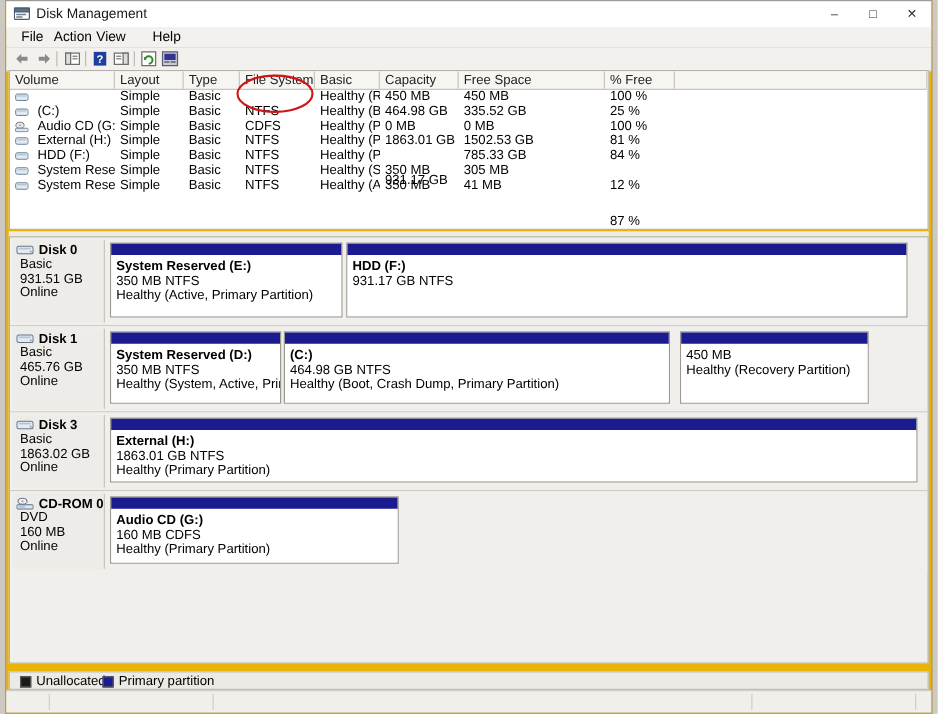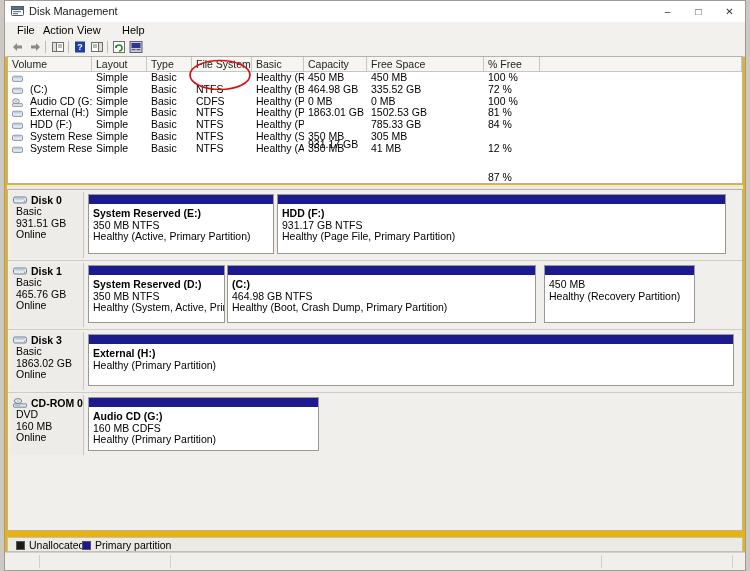--- a/index.html
+++ b/index.html
@@ -204,21 +204,21 @@
                 <rect x="0.5" y="2.2" width="10" height="5.2" rx="1.4" fill="#dfe9f2" stroke="#6f8296" stroke-width="0.8"></rect>
                 <rect x="1.6" y="3.2" width="7.6" height="1.1" fill="#b6c6d6"></rect>
               </svg></span>
             <div class="vc" style="left: 18px; width: 66px;">(C:)</div>
             <div class="vc" style="left: 84px; width: 55px;">Simple</div>
             <div class="vc" style="left: 139px; width: 45px;">Basic</div>
             <div class="vc" style="left: 184px; width: 60px;">NTFS</div>
             <div class="vc" style="left: 244px; width: 52px;">Healthy (B...</div>
             <div class="vc" style="left: 296px; width: 63px;">464.98 GB</div>
             <div class="vc" style="left: 359px; width: 117px;">335.52 GB</div>
-            <div class="vc" style="left: 476px; width: 56px;">72 %</div>
+            <div class="vc" style="left: 476px; width: 56px;">25 %</div>
           </div>
           <div class="vrow" style="top: 24.6px;">
             <span class="vicon"><svg width="11" height="9" viewBox="0 0 11 9">
                 <ellipse cx="4" cy="3.2" rx="3.3" ry="2.4" fill="#e9e9ee" stroke="#6a6a78" stroke-width="0.7"></ellipse>
                 <ellipse cx="4" cy="3.2" rx="0.8" ry="0.6" fill="#8e8e9c"></ellipse>
                 <rect x="0.5" y="5.6" width="10" height="2.8" rx="0.6" fill="#dfe6ee" stroke="#6a7a8a" stroke-width="0.7"></rect>
               </svg></span>
             <div class="vc" style="left: 18px; width: 66px;">Audio CD (G:)</div>
             <div class="vc" style="left: 84px; width: 55px;">Simple</div>
             <div class="vc" style="left: 139px; width: 45px;">Basic</div>
@@ -312,21 +312,20 @@
               <div class="part-title">System Reserved  (E:)</div>
               <div class="part-line">350 MB NTFS</div>
               <div class="part-line">Healthy (Active, Primary Partition)</div>
             </div>
           </div>
           <div class="part" style="left: 269px; width: 449px; height: 60px;">
             <div class="part-bar" style="background: rgb(27, 27, 143);"></div>
             <div class="part-body">
               <div class="part-title">HDD  (F:)</div>
               <div class="part-line">931.17 GB NTFS</div>
-              <div class="part-line">Healthy (Page File, Primary Partition)</div>
             </div>
           </div>
         </div>
         <div class="disk-sep" style="top: 70px;"></div>
         <div class="disk-row" style="top: 71px; height: 68px;">
           <div class="disk-info">
             <span class="disk-ico"><svg width="14" height="10" viewBox="0 0 14 10">
                 <rect x="0.5" y="2" width="13" height="6" rx="1.6" fill="#e2ebf3" stroke="#63768a" stroke-width="0.9"></rect>
                 <rect x="2" y="3.2" width="9.5" height="1.3" fill="#b2c3d4"></rect>
                 <circle cx="11.6" cy="6.2" r="0.7" fill="#7f93a7"></circle>
@@ -371,20 +370,21 @@
               </svg></span>
             <div class="disk-name">Disk 3</div>
             <div class="disk-meta">Basic</div>
             <div class="disk-meta">1863.02 GB</div>
             <div class="disk-meta">Online</div>
           </div>
           <div class="part" style="left: 80px; width: 646px; height: 52px;">
             <div class="part-bar" style="background: rgb(27, 27, 143);"></div>
             <div class="part-body">
               <div class="part-title">External  (H:)</div>
+              <div class="part-line">1863.01 GB NTFS</div>
               <div class="part-line">Healthy (Primary Partition)</div>
             </div>
           </div>
         </div>
         <div class="disk-sep" style="top: 202px;"></div>
         <div class="disk-row" style="top: 203px; height: 64px;">
           <div class="disk-info">
             <span class="disk-ico"><svg width="14" height="10" viewBox="0 0 14 10">
                 <ellipse cx="5" cy="3" rx="3.6" ry="2.4" fill="#eeeef4" stroke="#5e5e70" stroke-width="0.8"></ellipse>
                 <ellipse cx="5" cy="3" rx="0.9" ry="0.6" fill="#8e8e9c"></ellipse>

